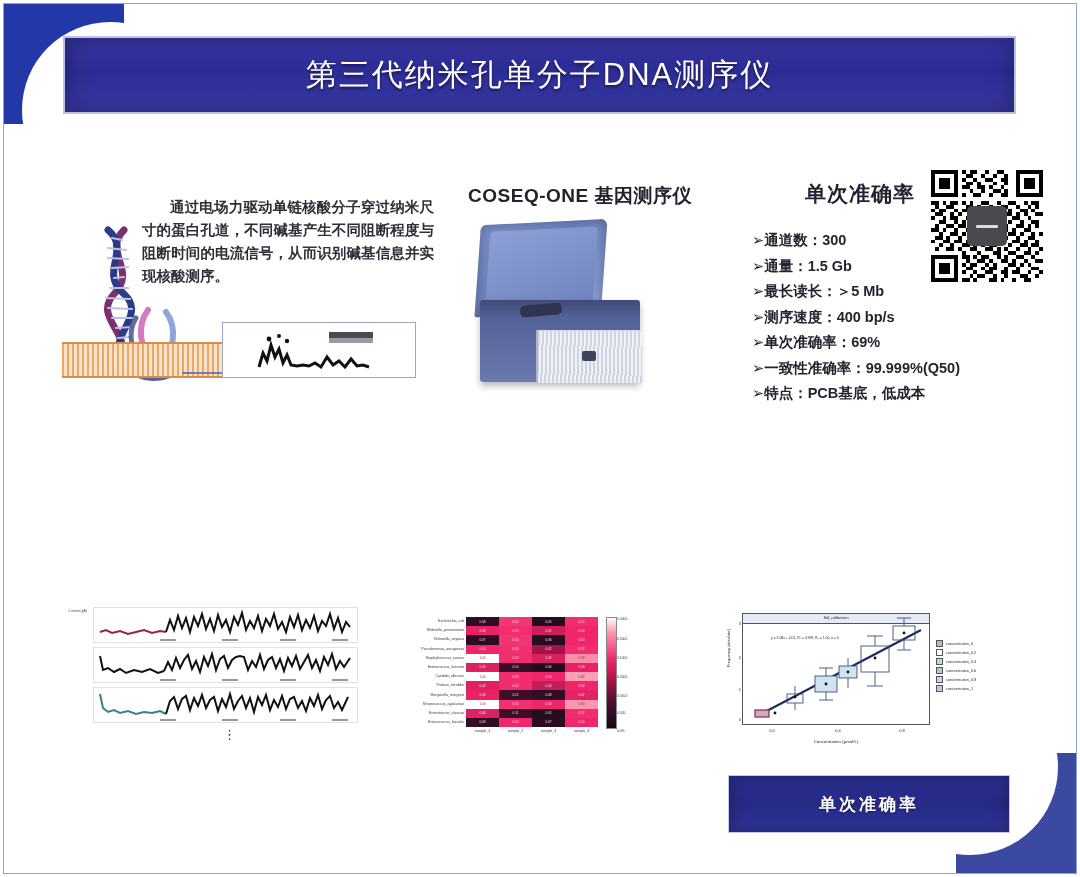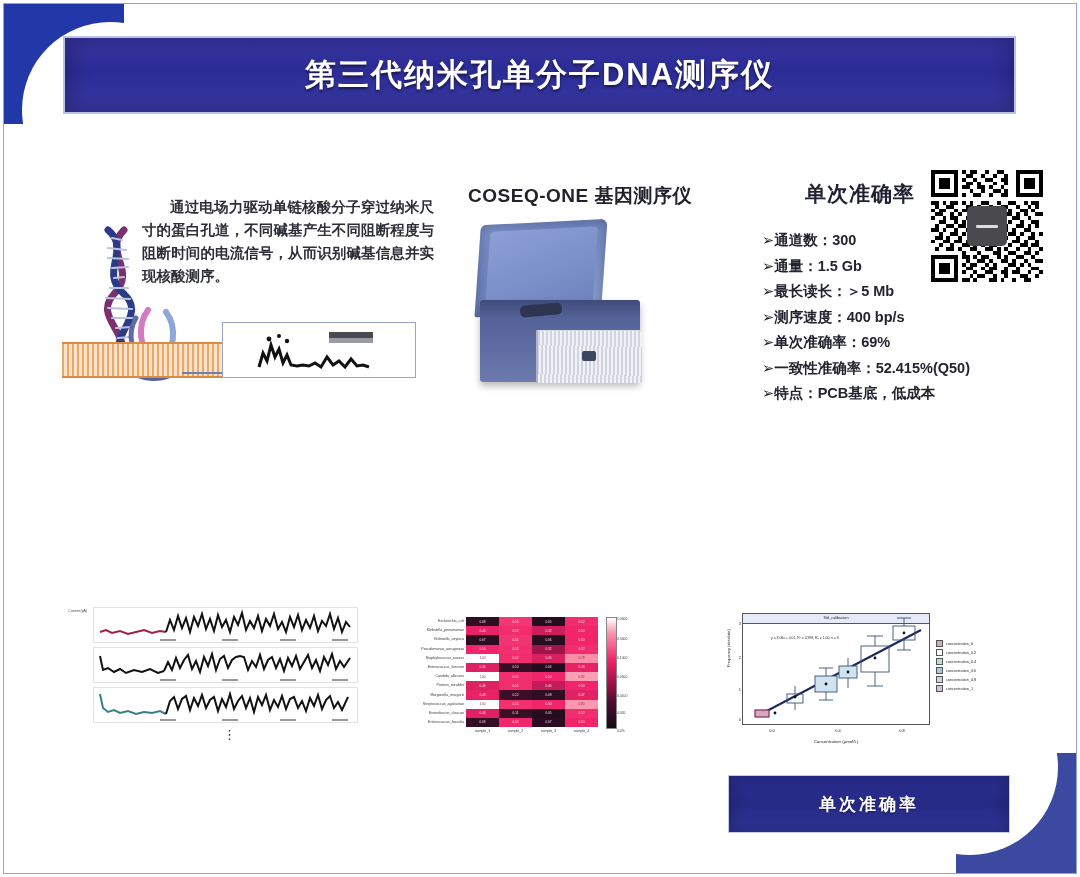--- a/index.html
+++ b/index.html
@@ -42,21 +42,21 @@
   
   .title-bar{
     position:absolute;left:63px;top:36px;width:953px;height:78px;
     background:linear-gradient(180deg,#3a37a6 0%,#2c2c96 45%,#3b3aa8 100%);
     border:2px solid #b9c3e6;
     box-sizing:border-box;
     display:flex;align-items:center;justify-content:center;
     box-shadow:inset 0 0 26px rgba(0,0,0,.35);
   }
   .title-text{
-    color:#ffffff;font-size:31px;font-weight:bold;letter-spacing:2px;
+    color:#ffffff;font-size:31px;font-weight:normal;letter-spacing:2px;
     text-shadow:0 2px 3px rgba(0,0,0,.55);
     white-space:nowrap;
   }
 
   
   .intro-text{
     position:absolute;left:142px;top:196px;width:292px;
     font-size:14.5px;line-height:23px;color:#2e2e38;font-weight:bold;
     text-indent:28px;text-align:justify;
   }
@@ -120,21 +120,21 @@
     position:absolute;left:40px;top:4px;width:42px;height:12px;
     background:#2e3550;border-radius:5px;transform:rotate(-5deg);
   }
 
   
   .spec-title{
     position:absolute;left:760px;top:180px;width:200px;text-align:center;
     font-size:21px;font-weight:bold;color:#1f2030;letter-spacing:1px;
   }
   .spec-list{
-    position:absolute;left:752px;top:228px;width:240px;margin-left:10px;
+    position:absolute;left:752px;top:228px;width:240px;
   }
   .spec-item{
     font-size:14.5px;line-height:25.5px;color:#23242f;font-weight:bold;
     white-space:nowrap;
   }
 
   
   .qr{
     position:absolute;left:931px;top:170px;width:112px;height:112px;
     background:#ffffff;
@@ -343,21 +343,21 @@
     </div>
   </div>
 
   <div class="spec-title">单次准确率</div>
   <div class="spec-list">
     <div class="spec-item">➢通道数：300</div>
     <div class="spec-item">➢通量：1.5 Gb</div>
     <div class="spec-item">➢最长读长：＞5 Mb</div>
     <div class="spec-item">➢测序速度：400 bp/s</div>
     <div class="spec-item">➢单次准确率：69%</div>
-    <div class="spec-item">➢一致性准确率：52.415%(Q50)</div>
+    <div class="spec-item">➢一致性准确率：99.999%(Q50)</div>
     <div class="spec-item">➢特点：PCB基底，低成本</div>
   </div>
 
   <div class="qr">
     <svg width="112" height="112" viewBox="0 0 29 29" shape-rendering="crispEdges">
       <rect width="29" height="29" fill="#fff"></rect>
       <g fill="#000">
         <rect x="0" y="0" width="7" height="1"></rect>
           <rect x="0" y="6" width="7" height="1"></rect>
         <rect x="0" y="0" width="1" height="7"></rect>

